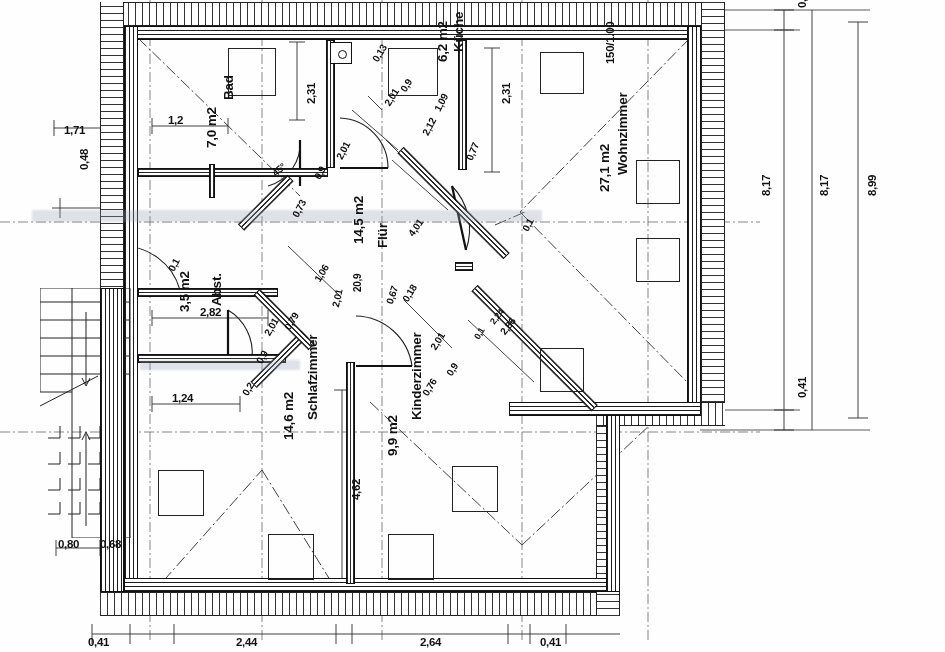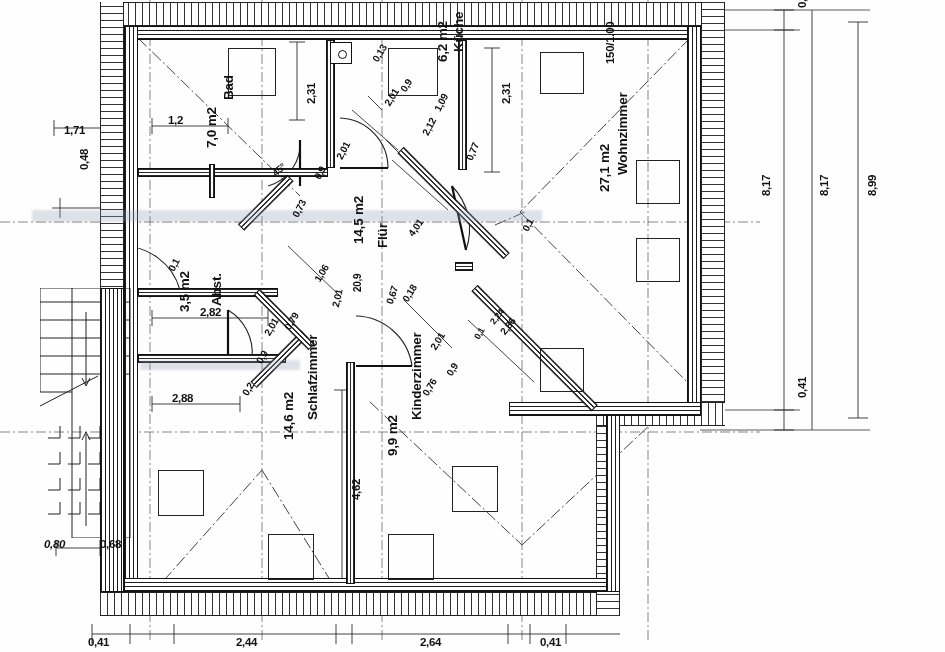--- a/index.html
+++ b/index.html
@@ -319,28 +319,28 @@
   <div class="dim" style="left:796px;top:8px;transform:rotate(-90deg);transform-origin:0 0;">0,41</div>
   <div class="dim" style="left:866px;top:196px;transform:rotate(-90deg);transform-origin:0 0;">8,99</div>
   <div class="dim" style="left:796px;top:398px;transform:rotate(-90deg);transform-origin:0 0;">0,41</div>
 
   <div class="dim" style="left:760px;top:196px;transform:rotate(-90deg);transform-origin:0 0;">8,17</div>
   <div class="dim" style="left:818px;top:196px;transform:rotate(-90deg);transform-origin:0 0;">8,17</div>
 
   <div class="dim" style="left:64px;top:124px;">1,71</div>
   <div class="dim" style="left:78px;top:170px;transform:rotate(-90deg);transform-origin:0 0;">0,48</div>
 
-  <div class="dim" style="left:44px;top:538px;font-style:italic;">0,80</div>
+  <div class="dim" style="left:58px;top:538px;">0,80</div>
   <div class="dim" style="left:100px;top:538px;">0,68</div>
 
   <div class="dim" style="left:168px;top:114px;">1,2</div>
   <div class="dim" style="left:305px;top:104px;transform:rotate(-90deg);transform-origin:0 0;">2,31</div>
   <div class="dim" style="left:500px;top:104px;transform:rotate(-90deg);transform-origin:0 0;">2,31</div>
   <div class="dim" style="left:176px;top:306px;margin-left:24px;">2,82</div>
-  <div class="dim" style="left:172px;top:392px;">2,88</div>
+  <div class="dim" style="left:172px;top:392px;">1,24</div>
   <div class="dim" style="left:350px;top:500px;transform:rotate(-90deg);transform-origin:0 0;">4,62</div>
   <div class="dim dim-sm" style="left:406px;top:232px;transform:rotate(-55deg);transform-origin:0 0;">4,01</div>
   <div class="dim dim-sm" style="left:520px;top:228px;transform:rotate(-62deg);transform-origin:0 0;">0,1</div>
   <div class="dim dim-sm" style="left:166px;top:268px;transform:rotate(-62deg);transform-origin:0 0;">0,1</div>
   <div class="dim dim-sm" style="left:464px;top:158px;transform:rotate(-68deg);transform-origin:0 0;">0,77</div>
   <div class="dim dim-sm" style="left:432px;top:108px;transform:rotate(-62deg);transform-origin:0 0;">1,09</div>
   <div class="dim dim-sm" style="left:420px;top:132px;transform:rotate(-62deg);transform-origin:0 0;">2,12</div>
   <div class="dim dim-sm" style="left:498px;top:330px;transform:rotate(-52deg);transform-origin:0 0;">2,86</div>
   <div class="dim dim-xs" style="left:488px;top:320px;transform:rotate(-52deg);transform-origin:0 0;">2,24</div>
   <div class="dim dim-xs" style="left:472px;top:336px;transform:rotate(-60deg);transform-origin:0 0;">0,1</div>

